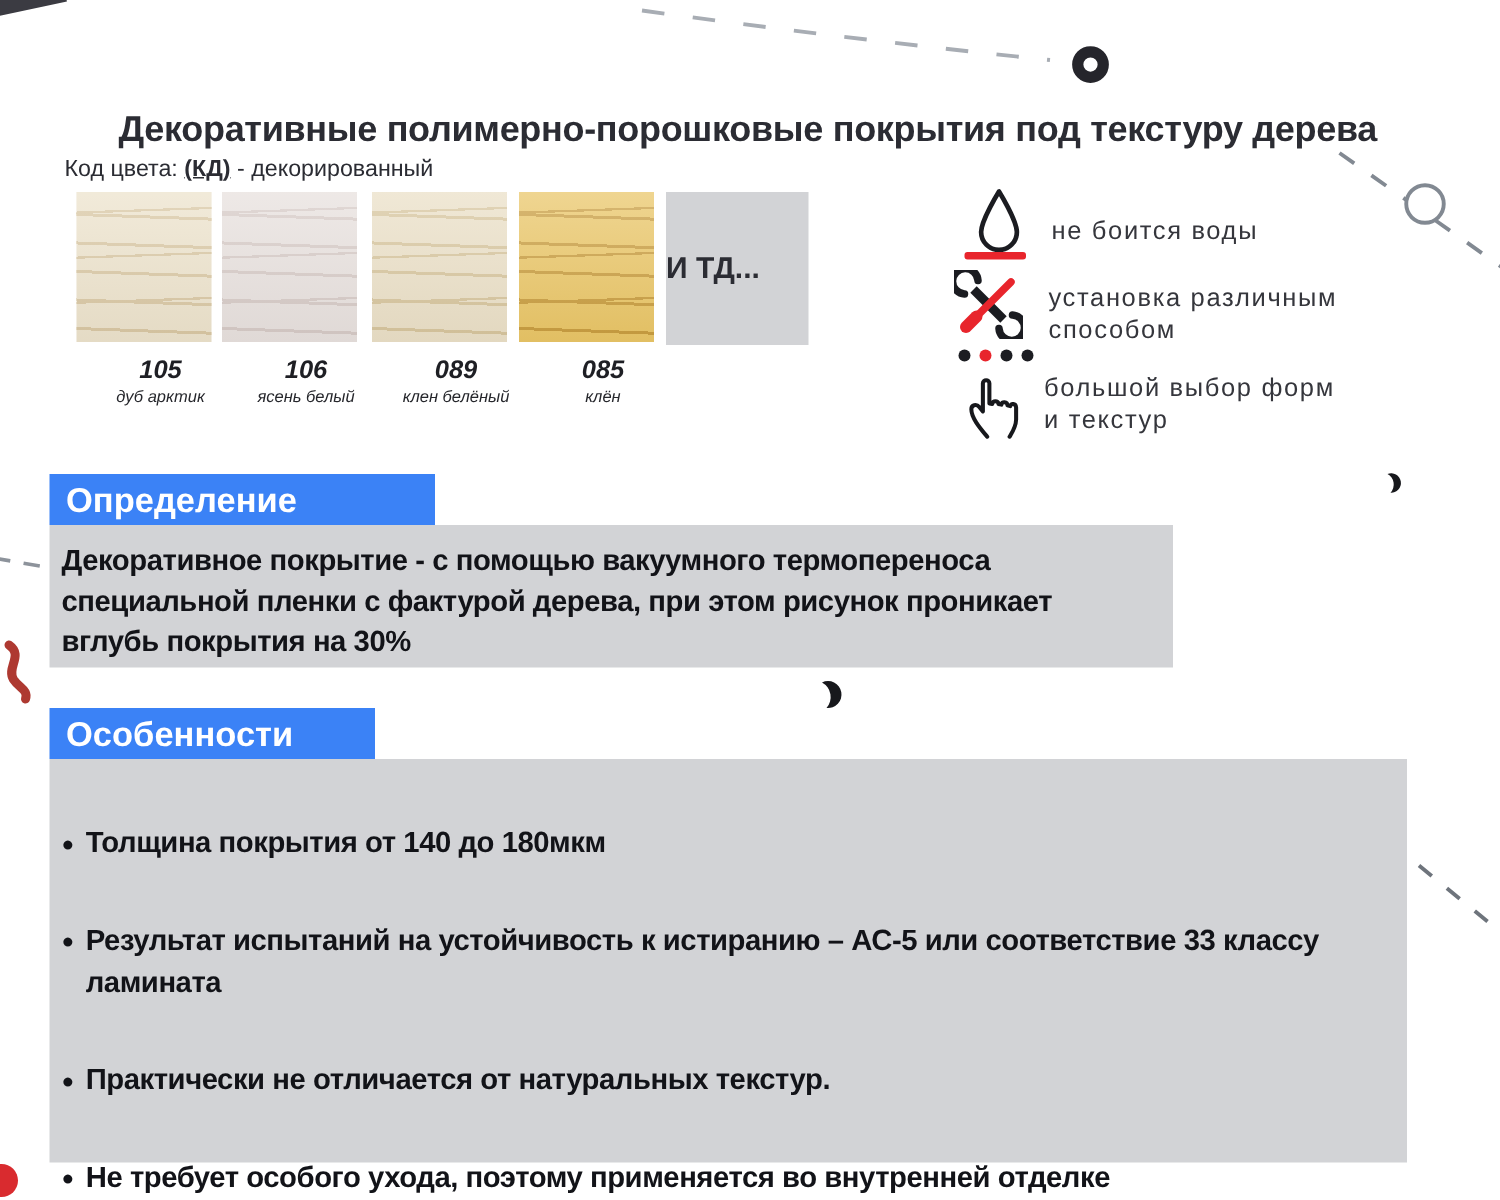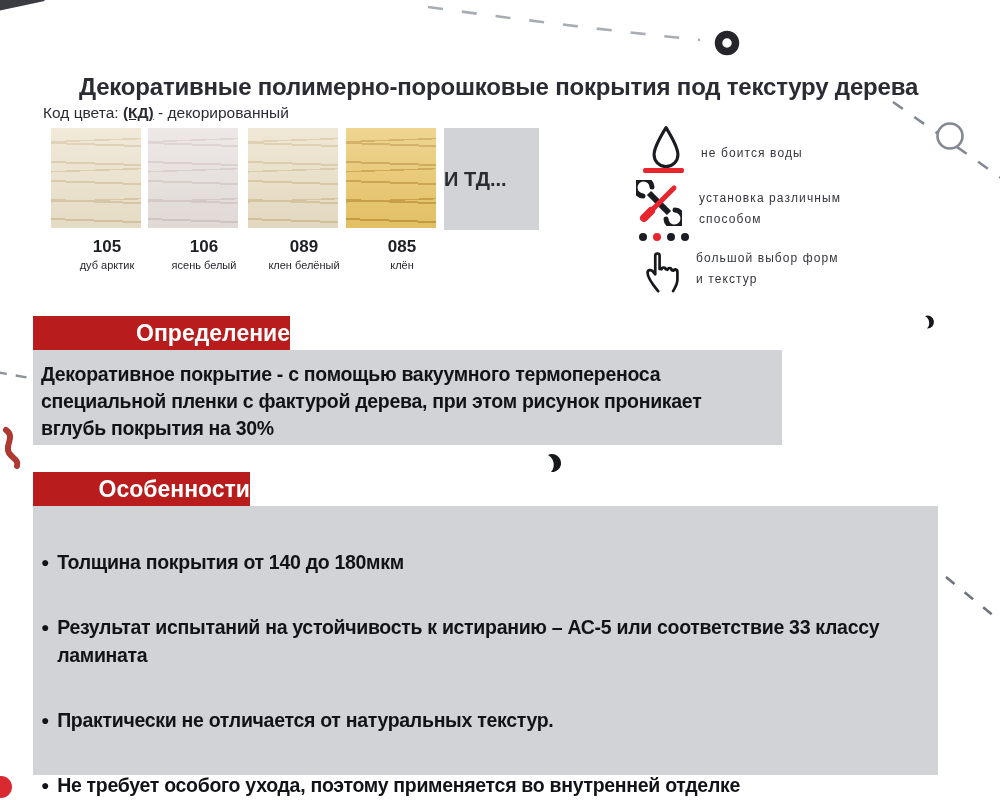--- a/index.html
+++ b/index.html
@@ -6,42 +6,42 @@
   .page{position:relative;width:1000px;height:800px;background:#ffffff;overflow:hidden;
         font-family:"Liberation Sans","DejaVu Sans",sans-serif;color:#2b2c33;}
   .decor{position:absolute;inset:0;width:1000px;height:800px;pointer-events:none;z-index:6;}
 
   
   .title{position:absolute;left:42px;top:57px;font-size:24px;font-weight:700;letter-spacing:-0.2px;color:#2b2c33;white-space:nowrap;margin-left:37px;}
   .subtitle{position:absolute;left:43px;top:88px;font-size:15.5px;color:#2b2c33;}
   .subtitle .code{font-weight:700;text-decoration:underline;}
 
   
-  .swatch-card{position:absolute;top:128px;width:112px;text-align:center;}
+  .swatch-card{position:absolute;top:128px;width:112px;text-align:center;font-style:italic;}
   .swatch{width:90px;height:100px;background-color:var(--b);
     background-image:
       linear-gradient(180deg, rgba(255,255,255,.28), rgba(0,0,0,.03)),
       repeating-linear-gradient(2deg, rgba(0,0,0,0) 0 8px, var(--s) 8px 10px, rgba(0,0,0,0) 10px 19px),
       repeating-linear-gradient(178deg, rgba(0,0,0,0) 0 13px, var(--s) 13px 14.5px, rgba(0,0,0,0) 14.5px 30px);}
   .sw-code{margin-top:9px;font-size:17px;font-weight:700;color:#1e1f24;}
   .sw-name{margin-top:2px;font-size:11px;color:#26272c;white-space:nowrap;}
   .etc-box{position:absolute;left:444px;top:128px;width:95px;height:102px;background:#d2d3d6;
            display:flex;align-items:center;justify-content:flex-start;font-size:20px;font-weight:700;color:#2b2c33;}
 
   
-  .benefit-label{position:absolute;font-size:12px;line-height:21px;letter-spacing:1.1px;color:#35363c;white-space:pre-line;}
+  .benefit-label{position:absolute;font-size:17px;line-height:21px;letter-spacing:1.1px;color:#35363c;white-space:pre-line;}
   .icon-wrap{position:absolute;}
   .red-bar{position:absolute;left:643px;top:168px;width:41px;height:5px;background:#e8252c;border-radius:2px;}
   .dots{position:absolute;left:639px;top:233px;display:flex;gap:6px;}
   .dot{width:8px;height:8px;border-radius:50%;background:#1c1d22;}
   .dot.red{background:#e8252c;}
 
   
-  .red-head{position:absolute;left:33px;height:34px;background:#b91c1c;color:#ffffff;
-            font-size:23px;font-weight:700;line-height:34px;padding-left:11px;box-sizing:border-box;text-align:right;}
+  .red-head{position:absolute;left:33px;height:34px;background:#3b82f6;color:#ffffff;
+            font-size:23px;font-weight:700;line-height:34px;padding-left:11px;box-sizing:border-box;}
   .gray-panel{position:absolute;left:33px;background:#d2d3d6;box-sizing:border-box;color:#121318;
               font-weight:700;letter-spacing:-0.3px;white-space:pre-line;}
   .def-head{top:316px;width:257px;}
   .def-body{top:350px;width:749px;height:95px;padding:11px 2px 0 8px;font-size:19.5px;line-height:27px;}
   .feat-head{top:472px;width:217px;}
   .feat-body{top:506px;width:905px;height:269px;padding:24px 30px 0 8px;}
   .feat-item{display:flex;font-size:19.5px;line-height:28px;margin-bottom:19px;font-weight:700;letter-spacing:-0.3px;color:#121318;}
   .feat-item .bullet{font-size:14px;line-height:28px;margin-right:8px;}
   .feat-text{white-space:pre-line;}
 </style>

